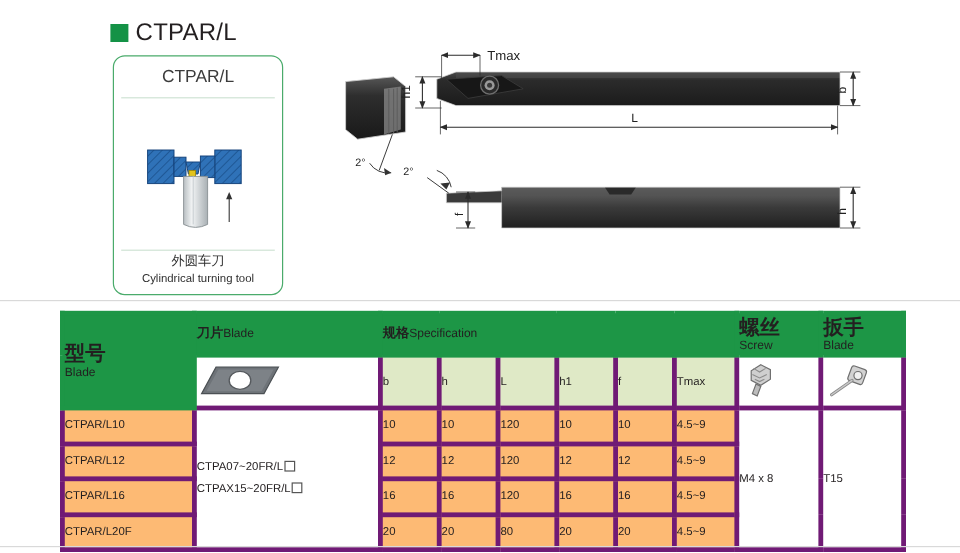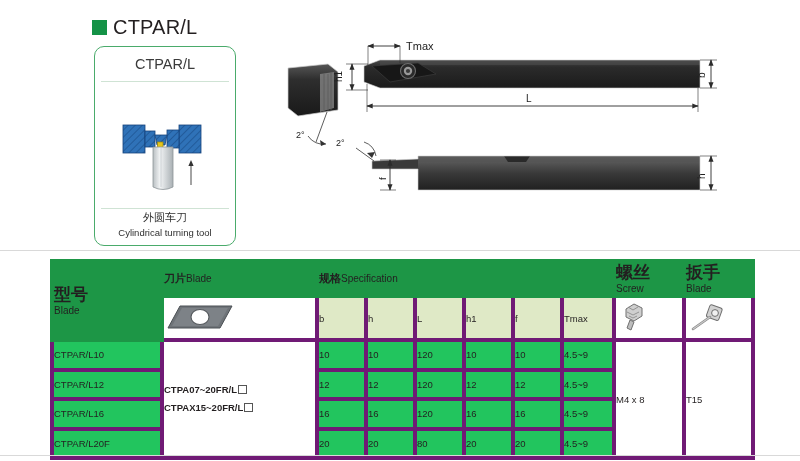--- a/index.html
+++ b/index.html
@@ -72,23 +72,23 @@
   }
   .hdr-dark{
     background:#1d9646;color:#ffffff;border-color:#1d9646 !important;
   }
   .hdr-dark .cn{display:block;font-size:17px;font-weight:bold;line-height:1.15;}
   .hdr-dark .en{display:block;font-size:10px;line-height:1.15;}
   .hdr-inline .cn{display:inline;font-size:11px;font-weight:bold;}
   .hdr-inline .en{display:inline;font-size:10px;}
   .sub-green{background:#dfe9c6;height:40px;}
   .cell-white{background:#ffffff;}
-  .row-green{background:#22c55e;height:25.5px;}
+  .row-green{background:#fdba74;height:25.5px;}
   .type-cell{font-size:10px;}
-  .blade-txt{font-size:9.5px;line-height:1.9;white-space:nowrap;font-weight:bold;}
+  .blade-txt{font-size:9.5px;line-height:1.9;white-space:nowrap;}
   .tool-cell{font-size:9.5px;}
   #table-bottom-rule{
     position:absolute;left:0;top:455px;width:800px;height:1px;background:#d9d9d9;
   }
   #table-top-rule{
     position:absolute;left:0;top:250px;width:800px;height:1px;background:#d9d9d9;
   }
   .sq{width:7px;height:7px;border:1px solid #555;display:inline-block;
       vertical-align:-1px;margin-left:1px;}
 </style>

